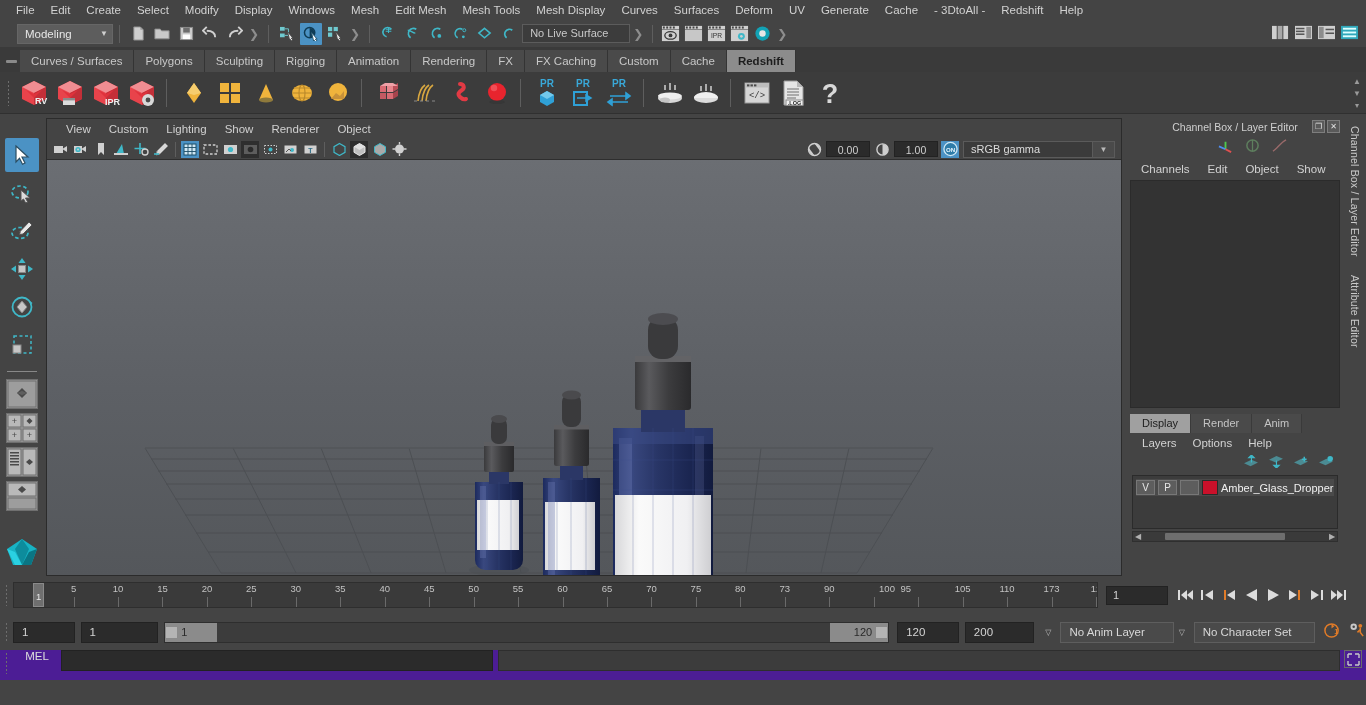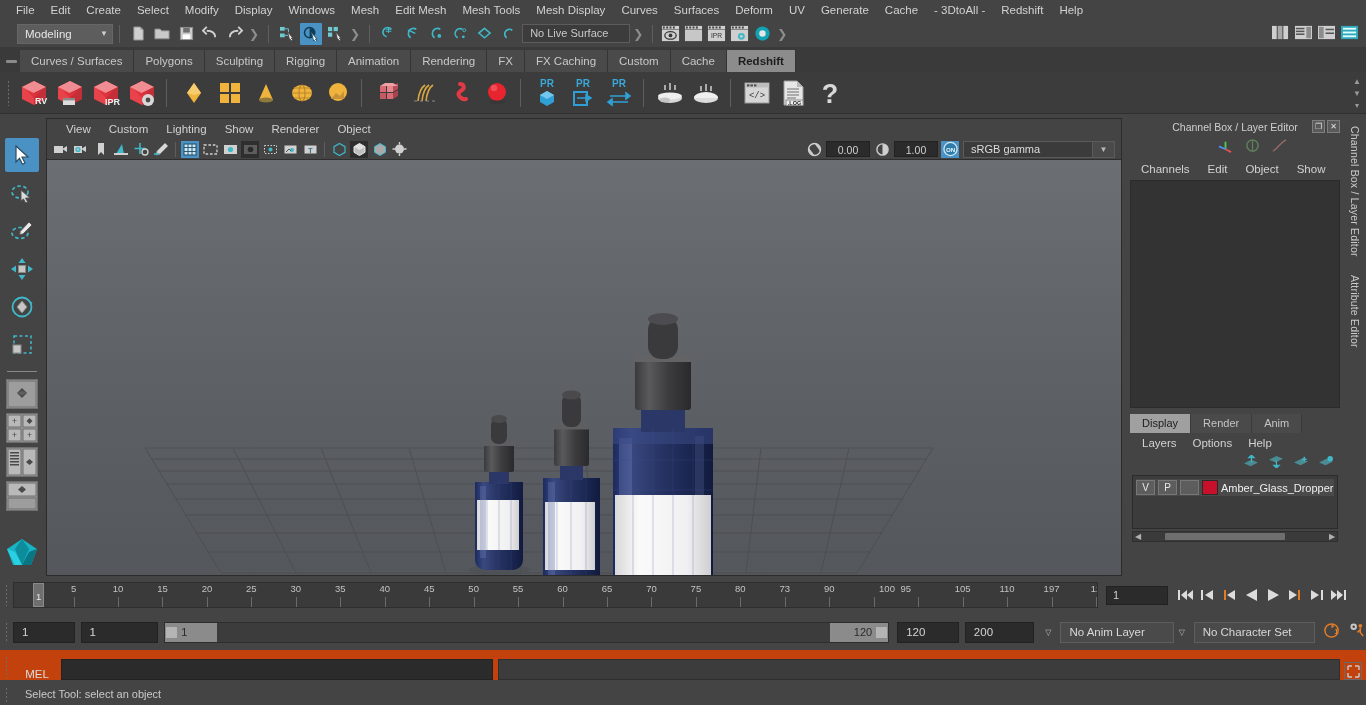--- a/index.html
+++ b/index.html
@@ -241,21 +241,21 @@
     display:flex; align-items:center; }
   .rg-knob { width:13px; height:13px; background:#b4b4b4; border:1px solid #8a8a8a; }
   .rg-knoblabel { font-size:11px; color:#2a2a2a; padding:0 3px;}
   .combo { height:21px; background:#4a4a4a; border:1px solid #5e5e5e; color:#d8d8d8;
     font-size:11.5px; line-height:19px; padding:0 8px; margin-left:4px; display:flex;
     align-items:center; }
   .combo-caret { width:16px; text-align:center; color:#b6b6b6; font-size:8px;}
 
   
   .mel-wrap { position:absolute; left:0; top:650px; width:1366px; height:30px;
-    background:#c2410c; display:flex; align-items:flex-end;}
+    background:#4c1d95; display:flex; align-items:flex-start;}
   .mel-grip { width:13px; height:26px; display:flex; align-items:center; justify-content:center;}
   .mel-grip i { width:3px; height:22px;
     background-image: radial-gradient(#6d6d6d 0.6px, transparent 0.7px);
     background-size:3px 4px; display:block;}
   .mel-label { font-size:11.5px; color:#dcdcdc; width:48px; text-align:center;}
   .mel-input { height:21px; background:#2b2b2b; border:1px solid #222; flex:0 0 432px;}
   .mel-out { height:21px; background:#3c3c3c; border:1px solid #2e2e2e; flex:1; margin-left:5px;
     margin-right: 26px;}
   .mel-expand { position:absolute; right:4px; width:18px; height:18px; border:1px solid #6a6a6a;
     display:flex; align-items:center; justify-content:center; color:#c5c5c5; font-size:9px;}
@@ -1215,21 +1215,21 @@
         <div class="tl-num" style="left: 815.277px;">90</div>
         <div class="tl-tick" style="left: 859.731px;"></div>
         <div class="tl-num" style="left: 859.731px; margin-left: 32px;">95</div>
         <div class="tl-tick" style="left: 904.185px;"></div>
         <div class="tl-num" style="left: 873px;">100</div>
         <div class="tl-tick" style="left: 948.639px;"></div>
         <div class="tl-num" style="left: 948.639px;">105</div>
         <div class="tl-tick" style="left: 993.092px;"></div>
         <div class="tl-num" style="left: 993.092px;">110</div>
         <div class="tl-tick" style="left: 1037.55px;"></div>
-        <div class="tl-num" style="left: 1037.55px;">197</div>
+        <div class="tl-num" style="left: 1037.55px;">173</div>
         <div class="tl-tick" style="left: 1082px;"></div>
         <div class="tl-num" style="left: 1082px;">12</div>
       </div>
     <div class="tl-field">1</div>
     <div style="display:flex;align-items:center;margin-left:6px;">
       <div class="pb-btn">
         <svg width="16" height="14" viewBox="0 0 16 14">
             <rect x="1" y="2" width="2" height="10" fill="#dcdcdc"></rect>
             <path d="M10 2v10L4 7z" fill="#dcdcdc"></path>
             <path d="M16 2v10l-6-5z" fill="#dcdcdc"></path>
@@ -1328,20 +1328,14 @@
     <input class="mel-input" placeholder="" style="">
     <div class="mel-out"></div>
     <div class="mel-expand">
       <svg width="13" height="13" viewBox="0 0 13 13">
           <path d="M1 1h4M1 1v4M12 12H8M12 12V8" stroke="#c8c8c8" stroke-width="1.4" fill="none"></path>
           <path d="M1 12h4M1 12V8M12 1H8M12 1v4" stroke="#c8c8c8" stroke-width="1.4" fill="none"></path>
         </svg>
     </div>
   </div>
 
-  <div class="bottom-status">
-    <div class="bs-grip">
-        <i></i>
-      </div>
-    <div class="bs-text">Select Tool: select an object</div>
-  </div>
 
 </div>
 
 </body></html>

